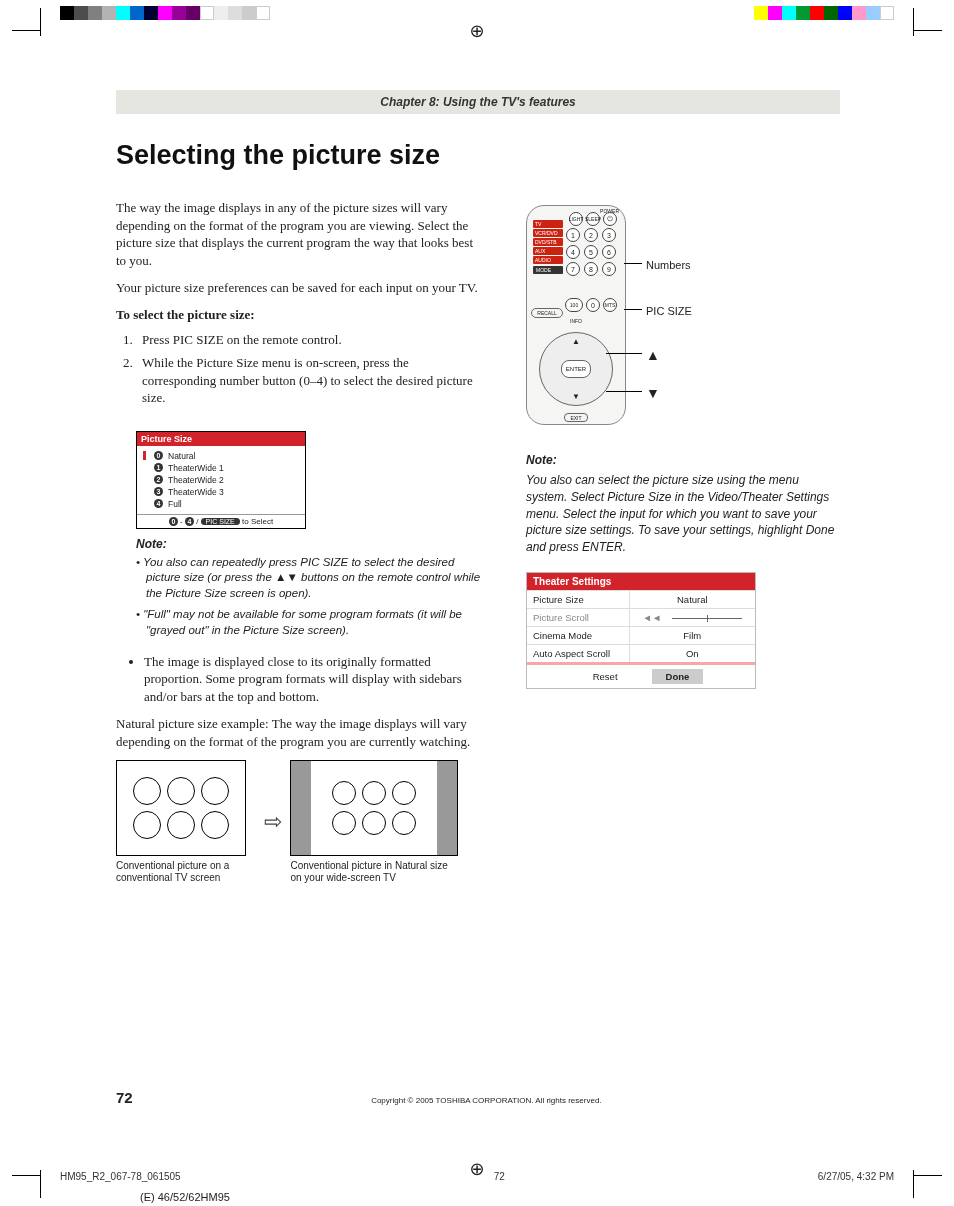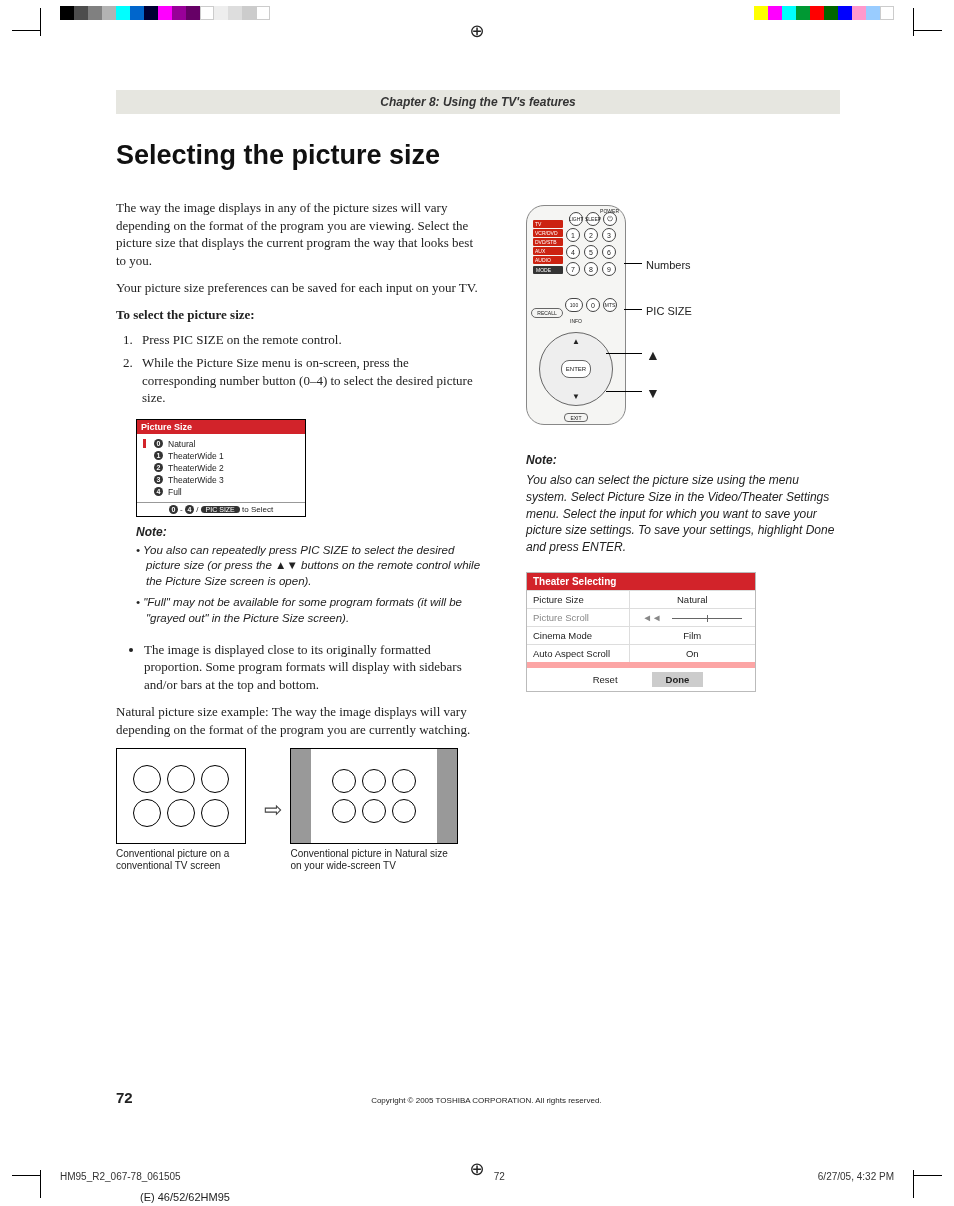--- a/index.html
+++ b/index.html
@@ -11,21 +11,21 @@
   .reg-top { position: absolute; top: 20px; left: 50%; transform: translateX(-50%); font-size: 18px; }
   .reg-bot { position: absolute; bottom: 26px; left: 50%; transform: translateX(-50%); font-size: 18px; }
   .page { position: absolute; top: 90px; left: 116px; width: 724px; height: 1020px; }
   .chapter-bar { background: #e6e6e0; height: 24px; text-align: center; line-height: 24px; font-style: italic; font-weight: bold; font-family: Arial, sans-serif; font-size: 12px; color: #333; margin-bottom: 26px; }
   .title { font-family: Arial, Helvetica, sans-serif; font-weight: bold; font-size: 27px; color: #111; margin-bottom: 28px; }
   .cols { display: flex; gap: 40px; }
   .col1 { width: 370px; }
   .col2 { width: 314px; }
   p.body { margin-bottom: 10px; line-height: 1.35; }
   .bold-serif { font-weight: bold; font-family: Georgia, serif; margin-bottom: 8px; }
-  ol.steps { margin-left: 20px; margin-bottom: 12px; }
+  ol.steps { margin-left: 20px; margin-bottom: 24px; }
   ol.steps li { margin-bottom: 6px; line-height: 1.35; padding-left: 6px; }
   .osd-box { width: 170px; border: 1px solid #000; font-family: Arial, sans-serif; font-size: 8.5px; margin-left: 20px; margin-bottom: 8px; }
   .osd-title { background: #d2232a; color: #fff; font-weight: bold; padding: 2px 4px; font-size: 9px; }
   .osd-body { padding: 4px 6px; }
   .osd-row { display: flex; align-items: center; gap: 5px; padding: 1px 0; }
   .osd-num { display: inline-flex; align-items: center; justify-content: center; width: 9px; height: 9px; border-radius: 50%; background: #333; color: #fff; font-size: 7px; font-weight: bold; }
   .osd-foot { border-top: 1px solid #999; text-align: center; padding: 2px 0; font-size: 8px; }
   .osd-foot .pill { display: inline-block; background: #333; color: #fff; border-radius: 6px; padding: 0 5px; font-size: 7px; }
   .note-block { margin-left: 20px; margin-bottom: 14px; font-family: Arial, sans-serif; }
   .note-head { font-weight: bold; font-style: italic; font-size: 12px; margin-bottom: 4px; }
@@ -66,21 +66,21 @@
   .note2 { font-family: Arial, sans-serif; margin-bottom: 16px; }
   .note2 .note-head { margin-bottom: 5px; }
   .note2-body { font-style: italic; font-size: 12px; line-height: 1.4; }
   .settings-table { border: 1px solid #bbb; font-family: Arial, sans-serif; font-size: 9.5px; width: 230px; }
   .settings-title { background: #d2232a; color: #fff; font-weight: bold; padding: 3px 6px; font-size: 10px; }
   .set-row { display: flex; border-top: 1px solid #ddd; }
   .set-label { width: 45%; padding: 3px 6px; border-right: 1px solid #ddd; text-align: left; }
   .set-val { flex: 1; padding: 3px 6px; text-align: center; }
   .slider-track { display: inline-block; width: 70px; height: 1px; background: #666; position: relative; vertical-align: middle; margin-left: 8px; }
   .slider-tick { position: absolute; left: 50%; top: -3px; width: 1px; height: 7px; background: #666; }
-  .set-foot { display: flex; justify-content: center; gap: 20px; padding: 4px; border-top: 6px solid #fca5a5; }
+  .set-foot { display: flex; justify-content: center; gap: 20px; padding: 4px; border-top: 3px solid #fca5a5; }
   .set-btn { padding: 2px 14px; }
   .set-btn.done { background: #ccc; font-weight: bold; }
   .footer { position: absolute; bottom: 4px; left: 0; width: 100%; display: flex; align-items: baseline; }
   .pagenum { font-family: Arial, sans-serif; font-weight: bold; font-size: 15px; }
   .copyright { font-family: Arial, sans-serif; font-size: 8px; margin: 0 auto; }
   .slug { position: absolute; bottom: 24px; left: 60px; right: 60px; font-family: Arial, sans-serif; font-size: 10px; color: #333; display: flex; justify-content: space-between; }
   .slug-model { position: absolute; bottom: 3px; left: 140px; font-family: Arial, sans-serif; font-size: 11px; }
   .bar-highlight { display: inline-block; width: 3px; height: 9px; background: #d2232a; margin-right: 3px; vertical-align: middle; }
   .gray-txt { color: #888; }
   
@@ -279,21 +279,21 @@
         <span class="remote-label l3">▲</span>
         <span class="remote-label l4">▼</span>
       </div>
 
       <div class="note2">
         <div class="note-head">Note:</div>
         <div class="note2-body">You also can select the picture size using the menu system. Select Picture Size in the Video/Theater Settings menu. Select the input for which you want to save your picture size settings. To save your settings, highlight Done and press ENTER.</div>
       </div>
 
       <div class="settings-table">
-        <div class="settings-title">Theater Selecting</div>
+        <div class="settings-title">Theater Settings</div>
         <div class="set-row">
             <div class="set-label">Picture Size</div>
             <div class="set-val">Natural</div>
           </div>
         <div class="set-row">
             <div class="set-label gray-txt">Picture Scroll</div>
             <div class="set-val gray-txt">◄◄ <span class="slider-track"><span class="slider-tick"></span></span></div>
           </div>
         <div class="set-row">
             <div class="set-label">Cinema Mode</div>

